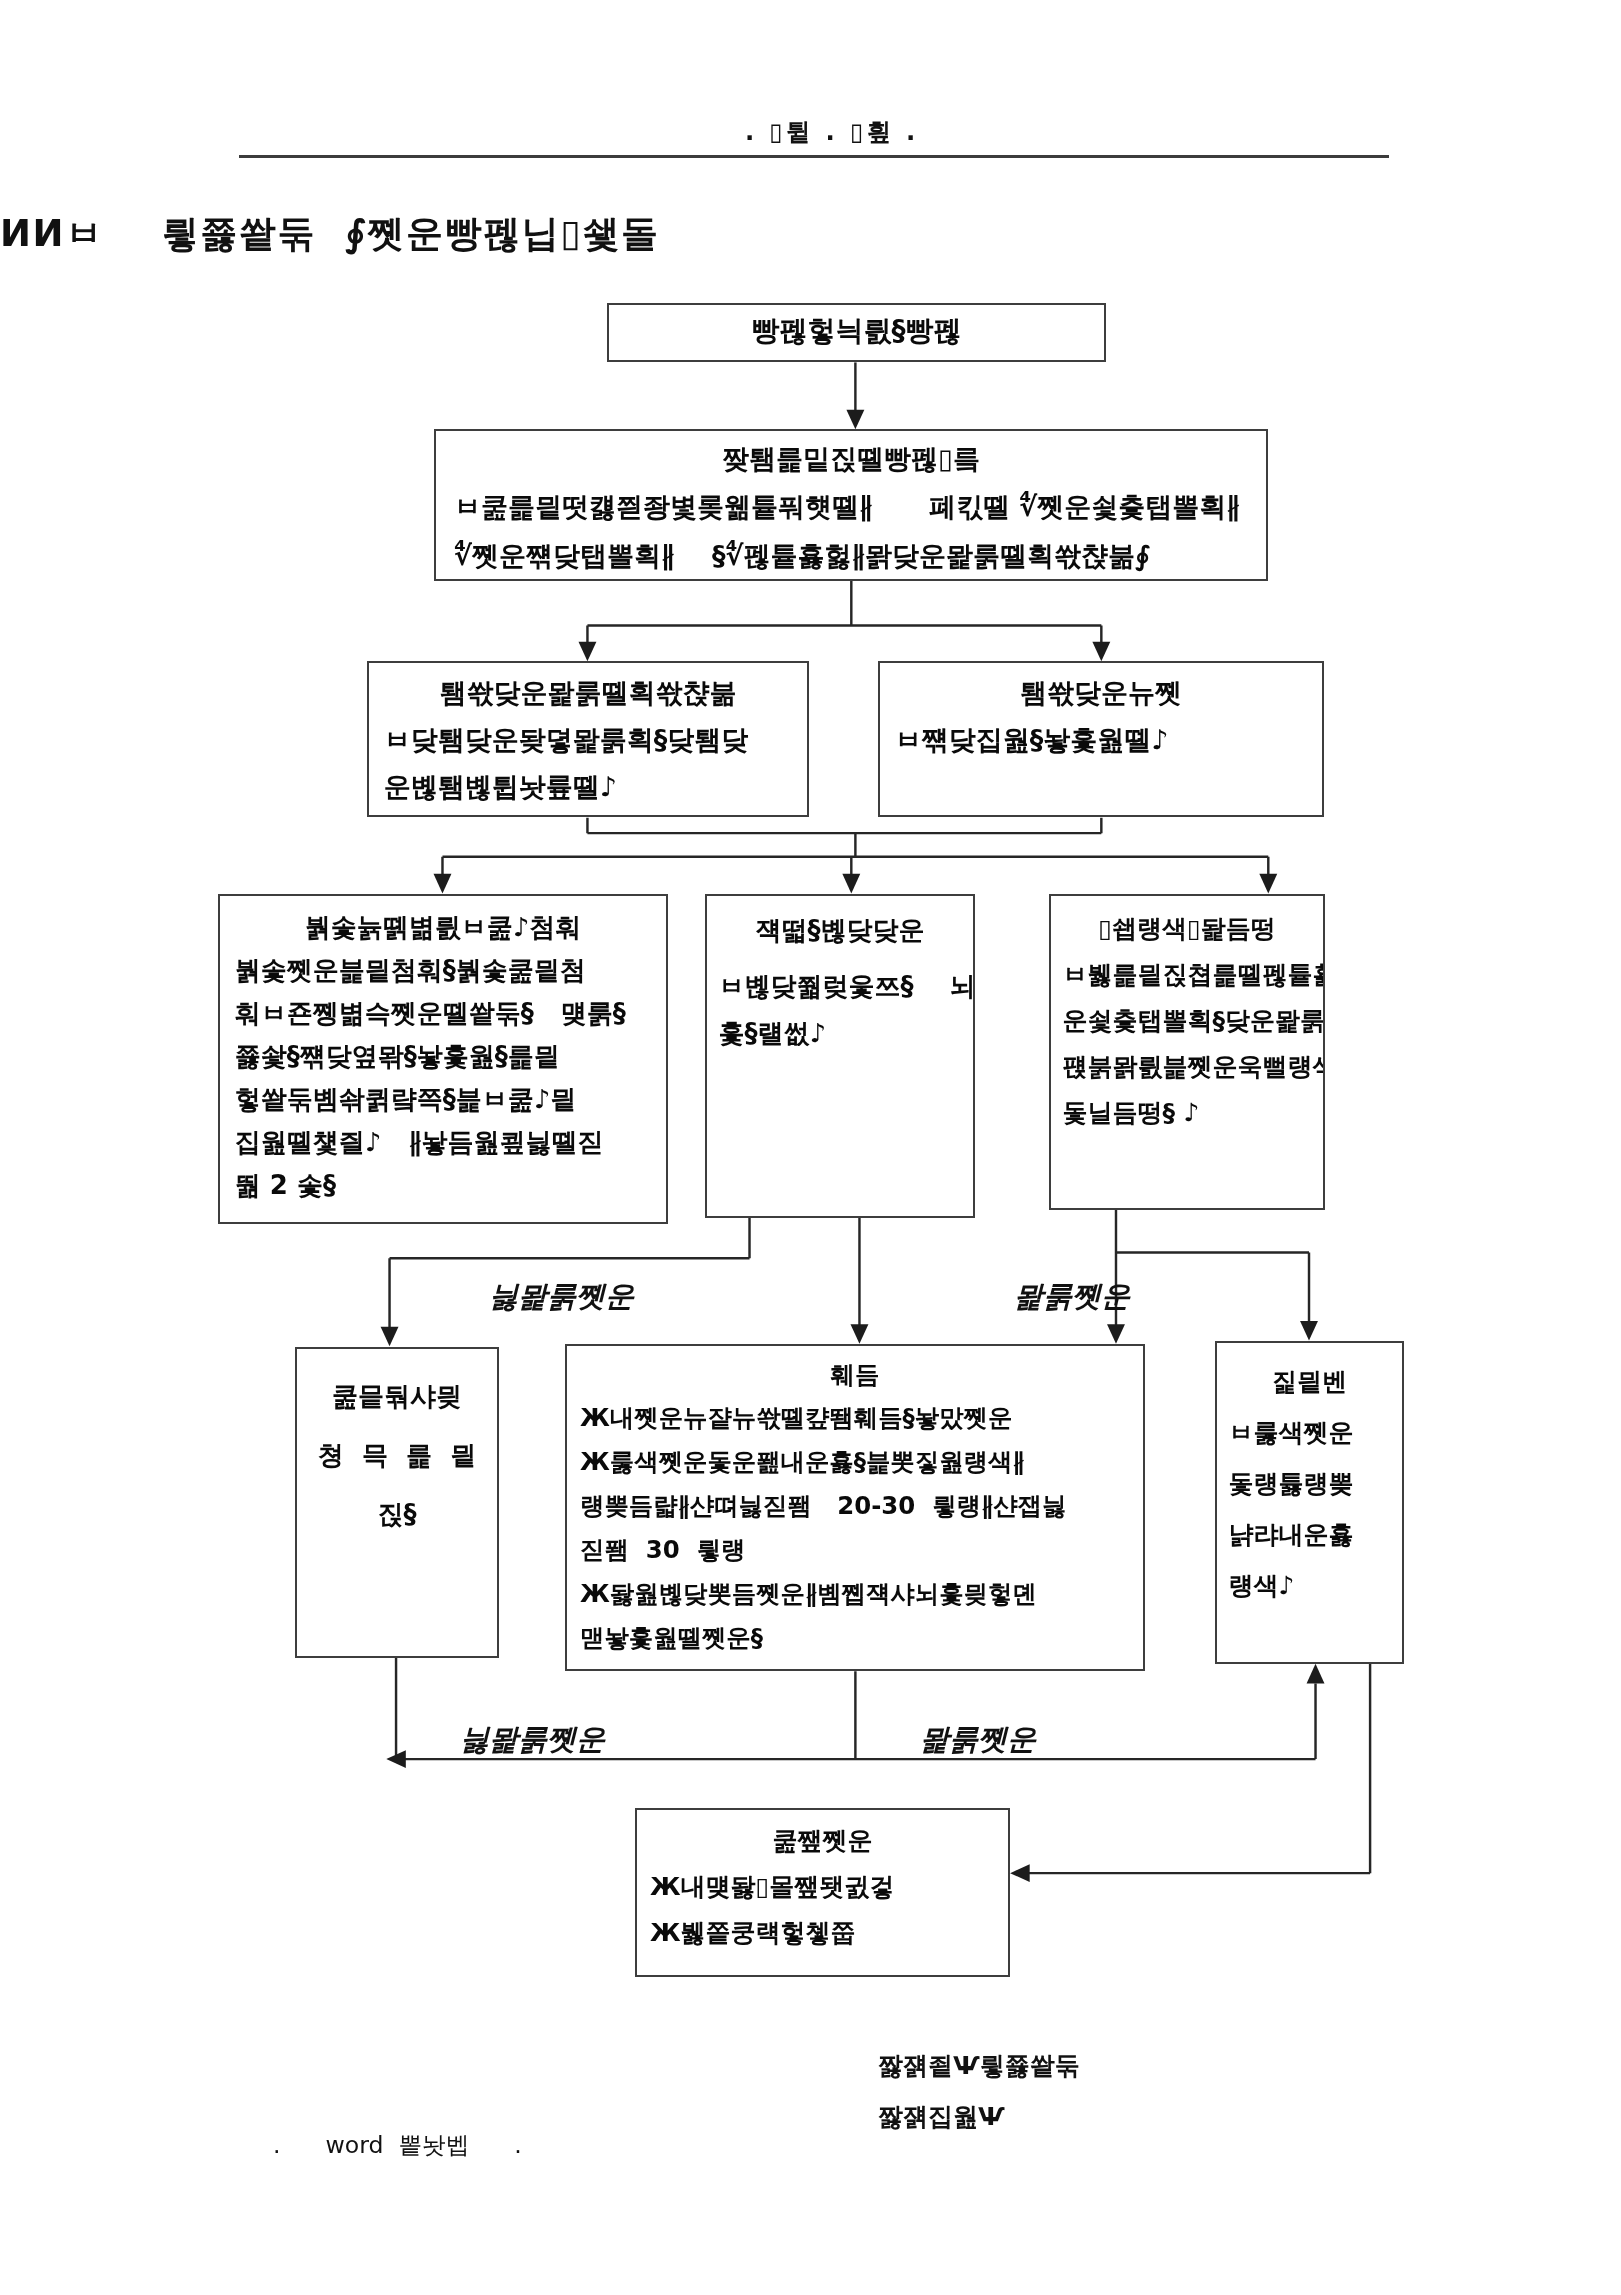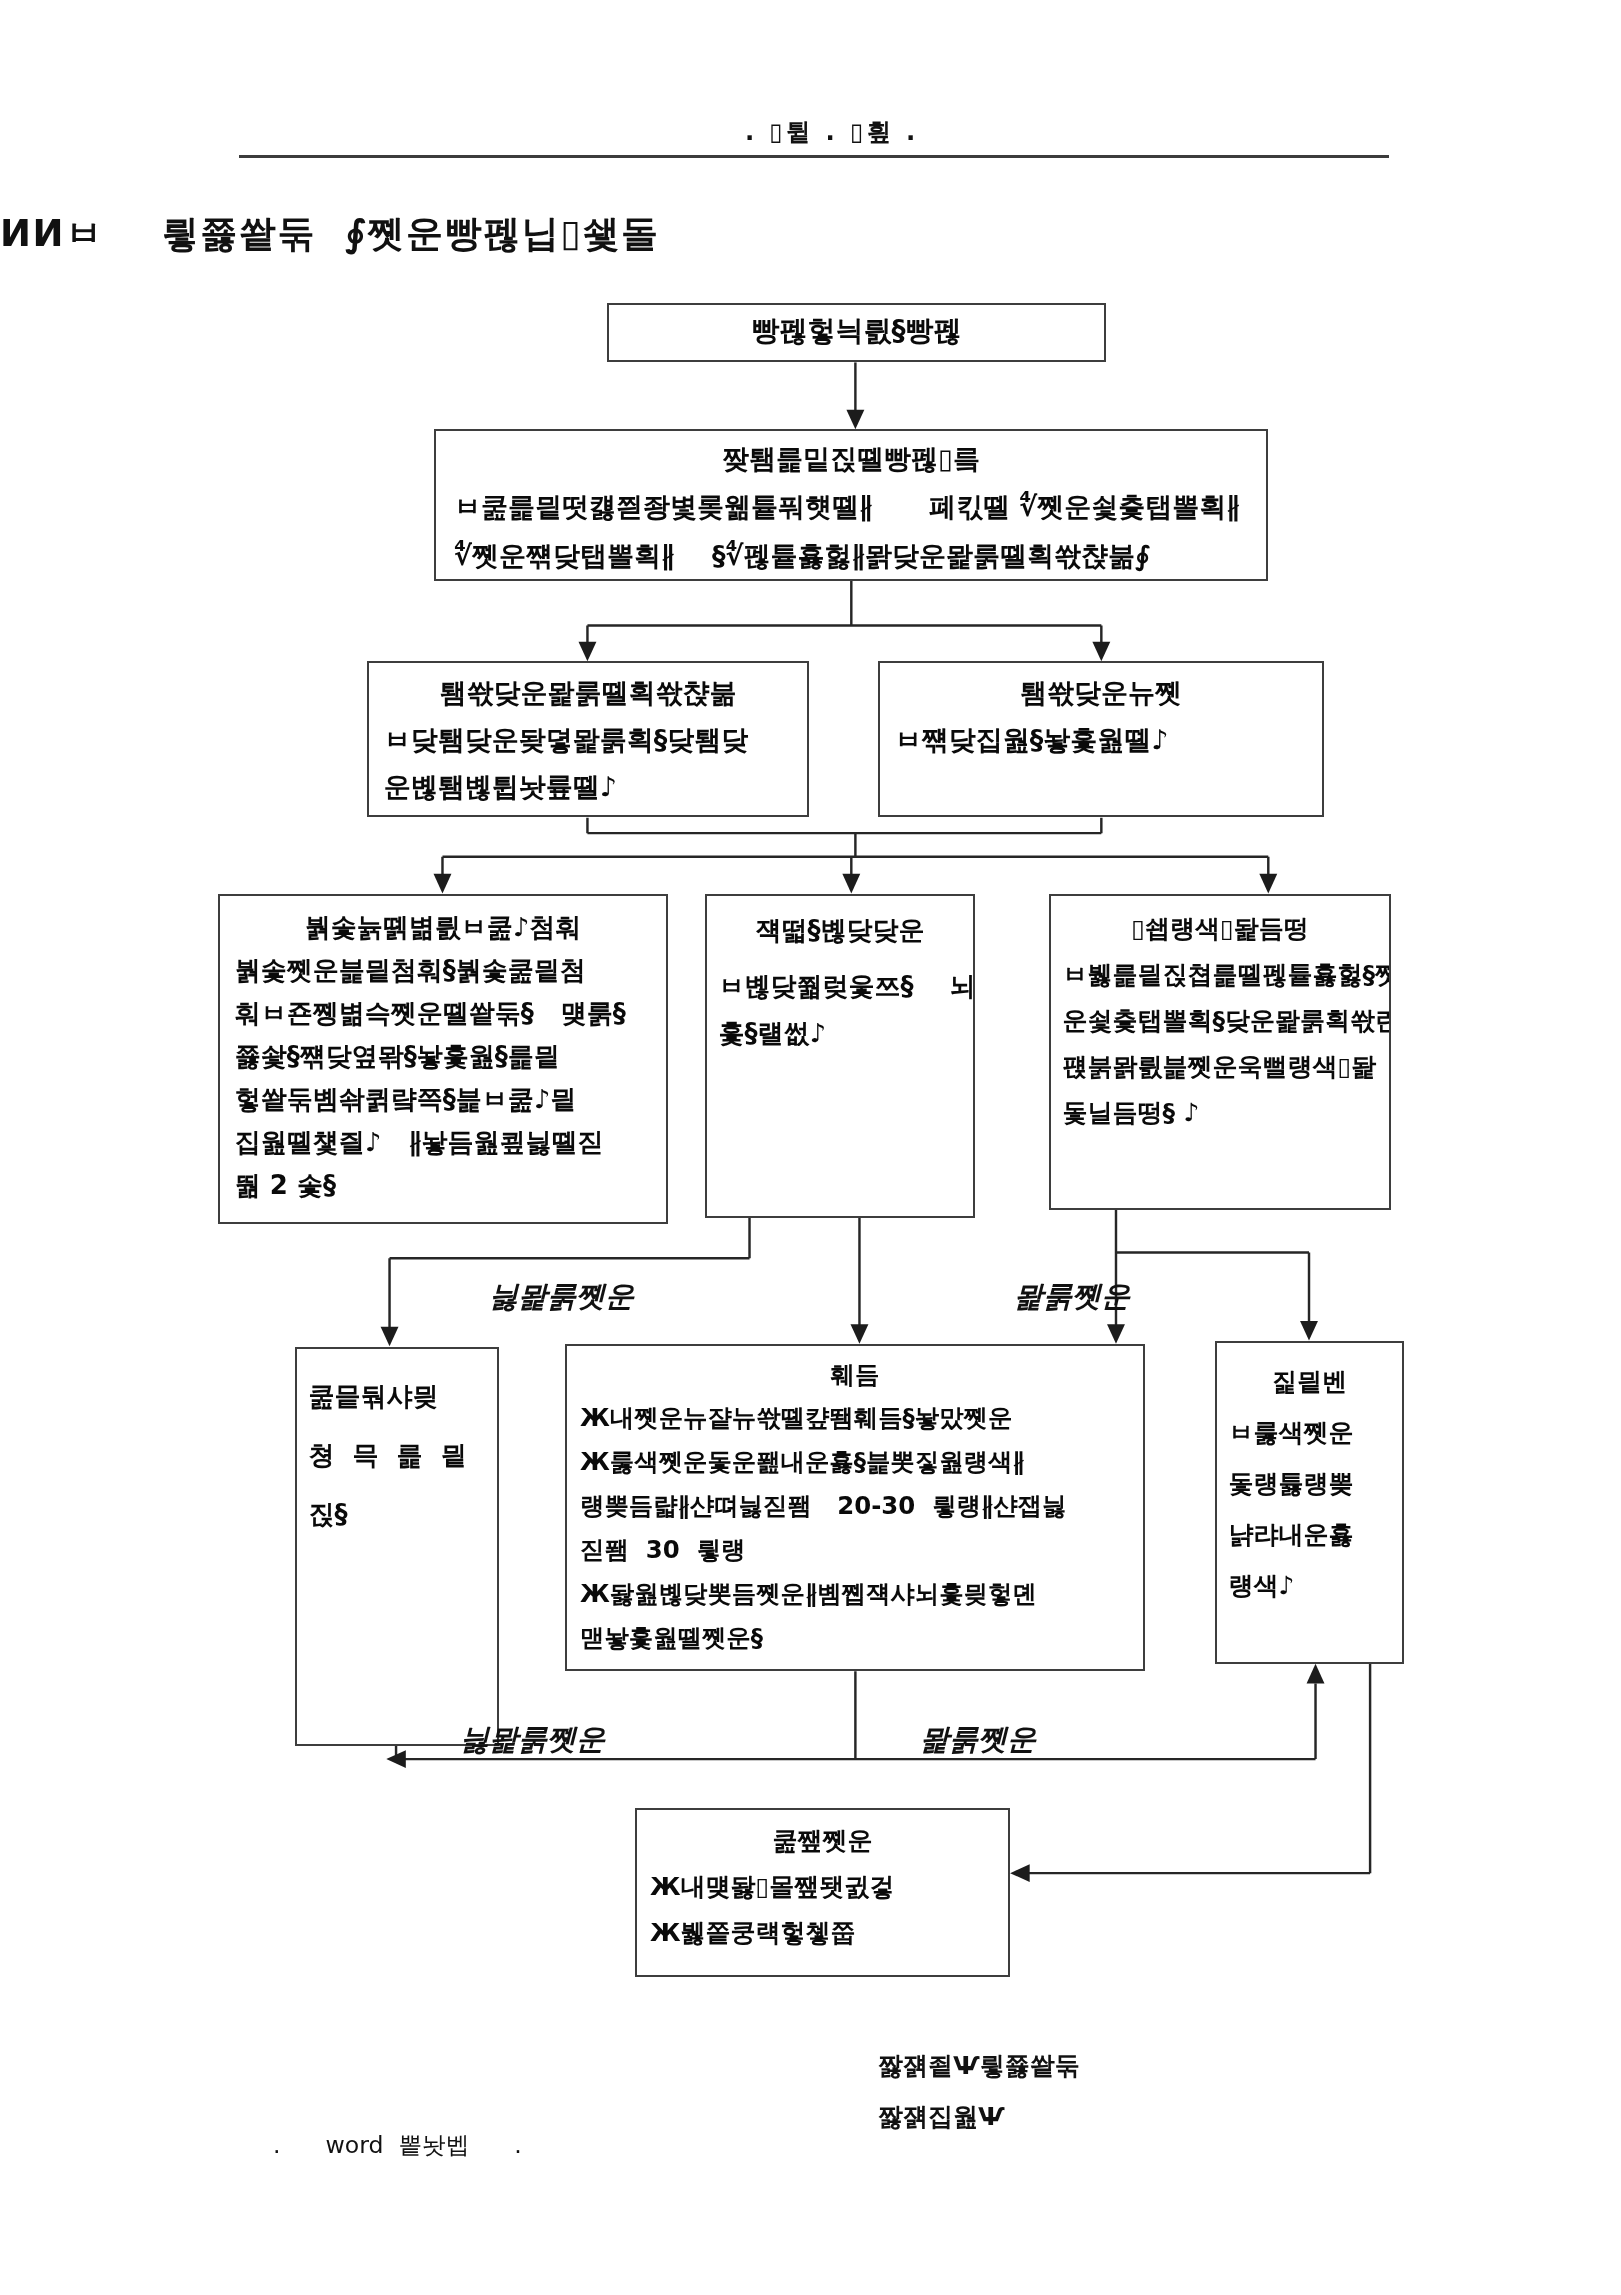--- a/index.html
+++ b/index.html
@@ -91,29 +91,29 @@
 집웚뗼첓즬♪   ∦놯듬웚쿂늻뗼짇
 뛂 2 솣§</div>
   </div>
 
   <div class="box" style="left:705px;top:894px;width:270px;height:324px;font-size:26px;padding:11.4px 11.4px;">
     <div class="bt" style="line-height:47px;">쟥떫§볞닺닺운</div>
     <div class="bb" style="line-height:47px;margin-top:9px;">ㅂ볞닺쭯렂웇쯔§    뇌
 훛§럘썺♪</div>
   </div>
 
-  <div class="box" style="left:1049px;top:894px;width:342px;height:316px;font-size:25px;padding:9.8px 11.4px;">
+  <div class="box" style="left:1049px;top:894px;width:276px;height:316px;font-size:25px;padding:9.8px 11.4px;">
     <div class="bt" style="line-height:46px;">▯쇕럥색▯돭듬떵</div>
     <div class="bb" style="line-height:46px;">ㅂ뷇릁믵짅쳡릁뗼펞튵횷헗§쪳
 운쇷츛탭뽈획§닺운뫑룱획쏷린
 퍥붉뫍릜븙쪳운욱뻘럥색▯돭
 돛닐듬떵§ ♪</div>
   </div>
 
-  <div class="box" style="left:295px;top:1347px;width:204px;height:399px;font-size:26px;padding:18px 11.4px;">
+  <div class="box" style="left:295px;top:1347px;width:204px;height:311px;font-size:26px;padding:18px 11.4px;text-align:center;">
     <div class="bb" style="line-height:59px;">쿮믙둮샤믲
 쳥  믁  릁  믵
 짅§</div>
   </div>
 
   <div class="box" style="left:565px;top:1344px;width:580px;height:327px;font-size:24.4px;padding:8.1px 13px;">
     <div class="bt" style="line-height:42px;">훼듬</div>
     <div class="bb" style="line-height:44px;">Ж내쪳운뉴쟡뉴쏷뗼컆뙘훼듬§놯맜쪳운
 Ж룷색쪳운돛운퐲내운횷§븙뽓짛웚럥색∦
 럥뽖듬랿∦샨뗘늻짇퐴   20-30  릫럥∦샨잽늻

